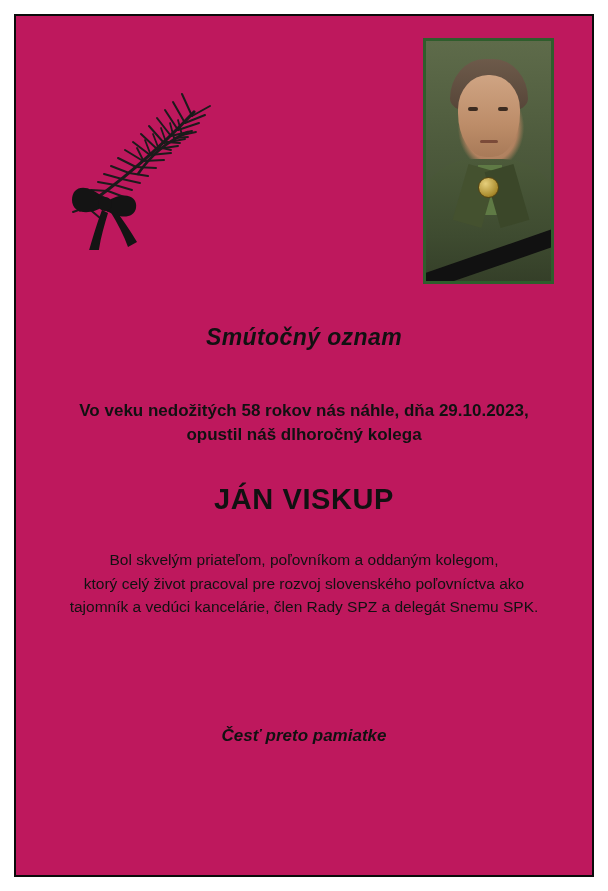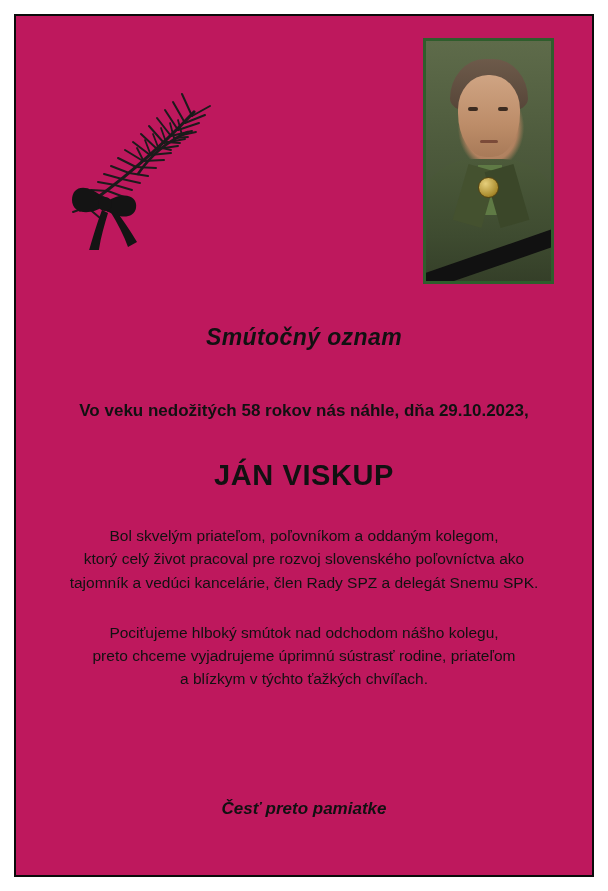--- a/index.html
+++ b/index.html
@@ -271,35 +271,31 @@
         </div>
       </div>
     </div>
 
     <div class="content">
 
       <h1 class="title-oznam">Smútočný oznam</h1>
 
       <p class="lead">
         <span>Vo veku nedožitých 58 rokov nás náhle, dňa 29.10.2023,</span><br>
+        <span>opustil náš dlhoročný kolega</span>
       </p>
 
       <h2 class="deceased-name">JÁN VISKUP</h2>
 
       <p class="para first">
         <span>Bol skvelým priateľom, poľovníkom a oddaným kolegom,</span><br>
         <span>ktorý celý život pracoval pre rozvoj slovenského poľovníctva ako</span><br>
         <span>tajomník a vedúci kancelárie, člen Rady SPZ a delegát Snemu SPK.</span>
       </p>
 
-      <p class="para second">
-        <span>Pociťujeme hlboký smútok nad odchodom nášho kolegu,</span><br>
-        <span>preto chceme vyjadrujeme úprimnú sústrasť rodine, priateľom</span><br>
-        <span>a blízkym v týchto ťažkých chvíľach.</span>
-      </p>
 
       <p class="para third">
         <br>
       </p>
 
       <p class="closing">Česť preto pamiatke</p>
     </div>
 
   </div>
 </div>

